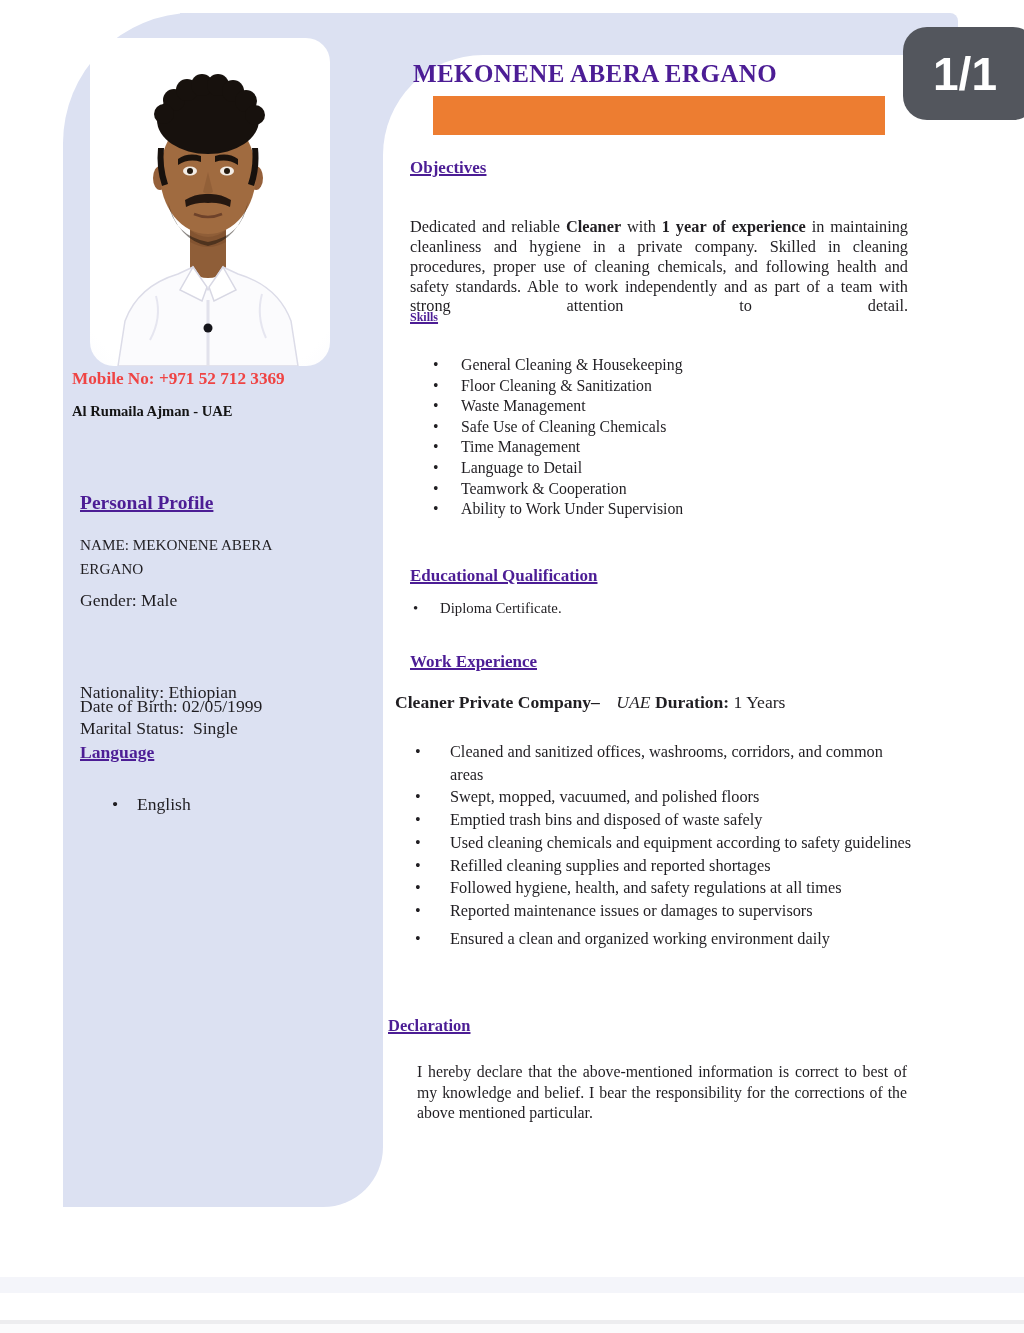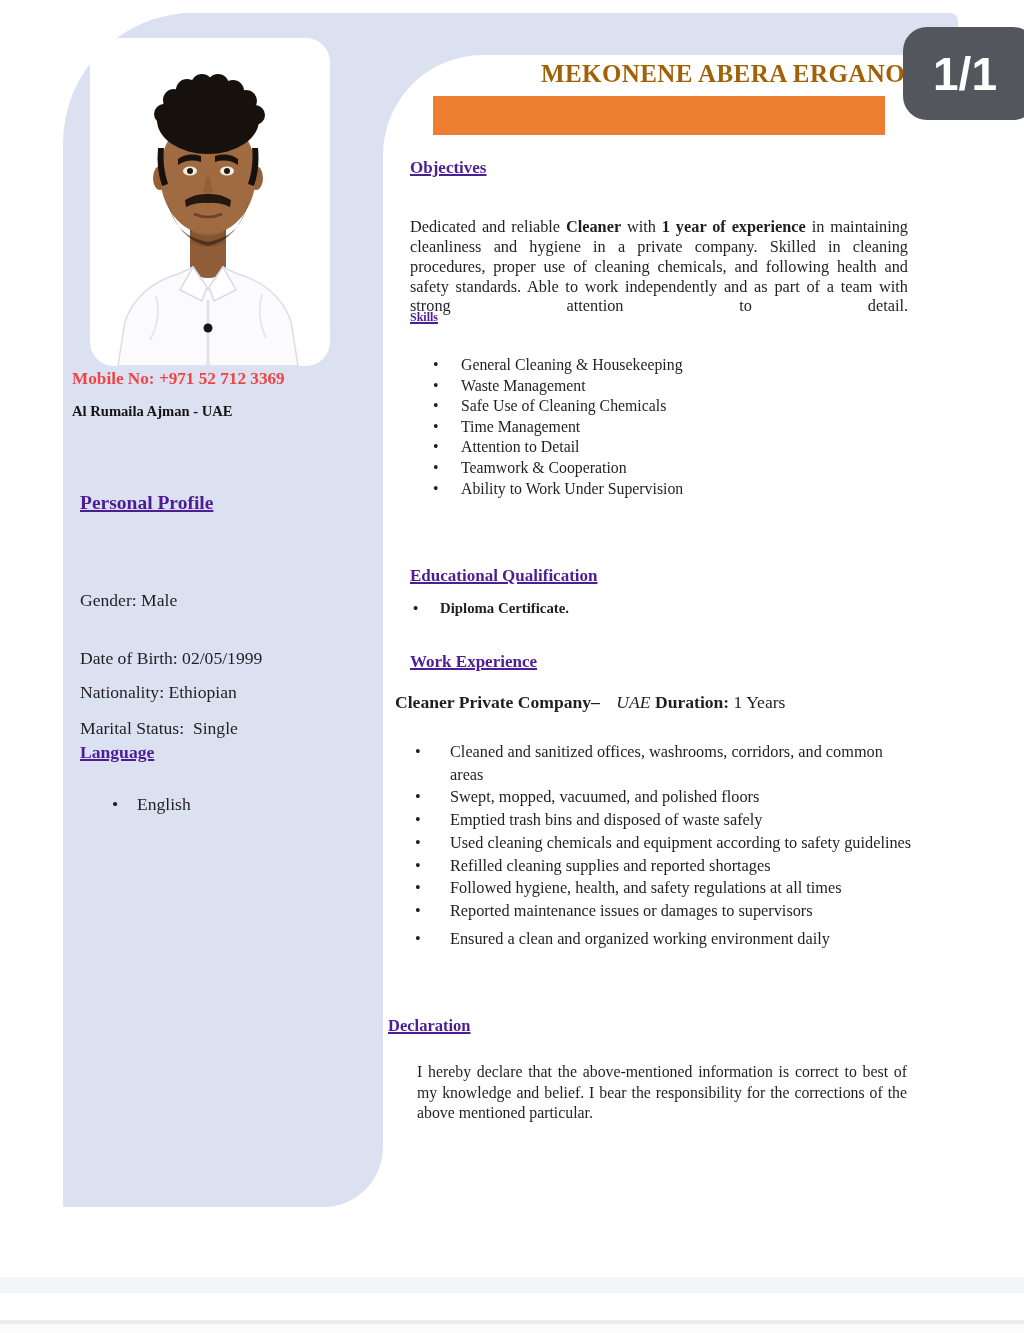--- a/index.html
+++ b/index.html
@@ -16,49 +16,49 @@
   .photo{position:absolute;left:90px;top:38px;width:240px;height:328px;border-radius:24px;overflow:hidden;
          background:radial-gradient(120% 115% at 50% 42%,#ffffff 58%,#eef0f9 100%);}
   
   .page-badge{position:absolute;left:903px;top:27px;width:134px;height:93px;background:#53565d;border-radius:24px;
               display:flex;align-items:center;justify-content:center;
               font-family:"Liberation Sans","DejaVu Sans",sans-serif;font-weight:bold;font-size:46px;color:#ffffff;
               padding-right:10px;box-sizing:border-box;}
   
   .h-orange{position:absolute;color:#4c1d95;font-weight:bold;text-decoration:underline;text-decoration-thickness:2px;}
   
-  .doc-title{position:absolute;left:413px;top:60px;width:492px;text-align:right;font-size:25px;font-weight:bold;color:#a16207;letter-spacing:.4px;}
+  .doc-title{position:absolute;left:413px;top:60px;width:492px;text-align:left;font-size:25px;font-weight:bold;color:#4c1d95;letter-spacing:.4px;}
   .title-bar{position:absolute;left:433px;top:96px;width:452px;height:39px;background:#ed7d31;}
   
   .p-objectives{position:absolute;left:410px;top:201px;width:498px;font-size:16.3px;line-height:19.8px;
                 text-align:justify;text-align-last:justify;}
   .bold{font-weight:bold;text-align:right;}
   .italic{font-style:italic;margin-left:12px;}
   .list{position:absolute;list-style:none;margin:0;padding:0;}
   .list li{display:flex;}
   .list li .bl{flex:0 0 28px;}
   .list li .bl::before{content:"\2022";}
   .skills-list{left:433px;top:355px;width:440px;font-size:15.8px;line-height:20.6px;}
-  .edu-list{left:413px;top:598px;width:440px;font-size:14.8px;line-height:20px;font-weight:bold;}
+  .edu-list{left:413px;top:598px;width:440px;font-size:14.8px;line-height:20px;font-weight:normal;}
   .edu-list li .bl{flex:0 0 27px;}
   .work-title{position:absolute;left:395px;top:692px;font-size:17.6px;}
   .work-list{left:415px;top:741px;width:505px;font-size:16.3px;line-height:22.7px;}
   .work-list li .bl{flex:0 0 35px;}
   .work-list li .tx{width:470px;}
   .work-list li.gap{margin-top:5px;}
   .p-declaration{position:absolute;left:417px;top:1046px;width:490px;font-size:15.8px;line-height:20.7px;text-align:justify;}
   
   .sb-mobile{position:absolute;left:72px;top:369px;font-size:17.2px;font-weight:bold;color:#ef4444;}
   .sb-address{position:absolute;left:72px;top:403px;font-size:14.6px;font-weight:bold;color:#141414;}
   .sb-profile-h{left:80px;top:492px;font-size:19.5px;}
   .sb-name{position:absolute;left:80px;top:533px;width:240px;font-size:15.2px;line-height:24px;}
   .sb-line{position:absolute;left:80px;font-size:17.6px;white-space:pre-wrap;}
   .sb-gender{top:590px;}
   .sb-nationality{top:642px;margin-top:40px;}
-  .sb-dob{top:648px;}
+  .sb-dob{top:696px;}
   .sb-marital{top:718px;}
   .sb-language-h{left:80px;top:742px;font-size:17.6px;}
   .sb-lang-item{position:absolute;left:112px;top:794px;font-size:17.6px;display:flex;}
   .sb-lang-item .bl{flex:0 0 25px;}
   .sb-lang-item .bl::before{content:"\2022";}
   
   .h-objectives{left:410px;top:158px;font-size:17px;}
   .h-skills{left:410px;top:310px;font-size:12px;}
   .h-education{left:410px;top:566px;font-size:17px;}
   .h-work{left:410px;top:652px;font-size:17px;}
@@ -137,33 +137,37 @@
   <p class="p-objectives"><span>Dedicated and reliable </span><span class="bold">Cleaner</span><span> with </span><span class="bold">1 year of experience</span><span> in maintaining cleanliness and hygiene in a private company. Skilled in cleaning procedures, proper use of cleaning chemicals, and following health and safety standards. Able to work independently and as part of a team with strong attention to detail.</span></p>
 
   <div class="h-orange h-skills">Skills</div>
   <ul class="list skills-list">
     <li>
         <span class="bl"></span>
         <span class="tx">General Cleaning &amp; Housekeeping</span>
       </li>
     <li>
         <span class="bl"></span>
+        <span class="tx">Floor Cleaning &amp; Sanitization</span>
+      </li>
+    <li>
+        <span class="bl"></span>
         <span class="tx">Waste Management</span>
       </li>
     <li>
         <span class="bl"></span>
         <span class="tx">Safe Use of Cleaning Chemicals</span>
       </li>
     <li>
         <span class="bl"></span>
         <span class="tx">Time Management</span>
       </li>
     <li>
         <span class="bl"></span>
-        <span class="tx">Attention to Detail</span>
+        <span class="tx">Language to Detail</span>
       </li>
     <li>
         <span class="bl"></span>
         <span class="tx">Teamwork &amp; Cooperation</span>
       </li>
     <li>
         <span class="bl"></span>
         <span class="tx">Ability to Work Under Supervision</span>
       </li>
   </ul>
@@ -212,20 +216,21 @@
         <span class="tx">Ensured a clean and organized working environment daily</span>
       </li>
   </ul>
 
   <div class="h-orange h-declaration">Declaration</div>
   <p class="p-declaration">I hereby declare that the above-mentioned information is correct to best of my knowledge and belief. I bear the responsibility for the corrections of the above mentioned particular.</p>
 
   <div class="sb-mobile">Mobile No: +971 52 712 3369</div>
   <div class="sb-address">Al Rumaila Ajman - UAE</div>
   <div class="h-orange sb-profile-h">Personal Profile</div>
+  <div class="sb-name">NAME: MEKONENE ABERA ERGANO</div>
   <div class="sb-line sb-gender">Gender: Male</div>
   <div class="sb-line sb-nationality">Nationality: Ethiopian</div>
   <div class="sb-line sb-dob">Date of Birth: 02/05/1999</div>
   <div class="sb-line sb-marital">Marital Status:  Single</div>
   <div class="h-orange sb-language-h">Language</div>
   <div class="sb-lang-item">
       <span class="bl"></span>
       <span class="tx">English</span>
     </div>
 

